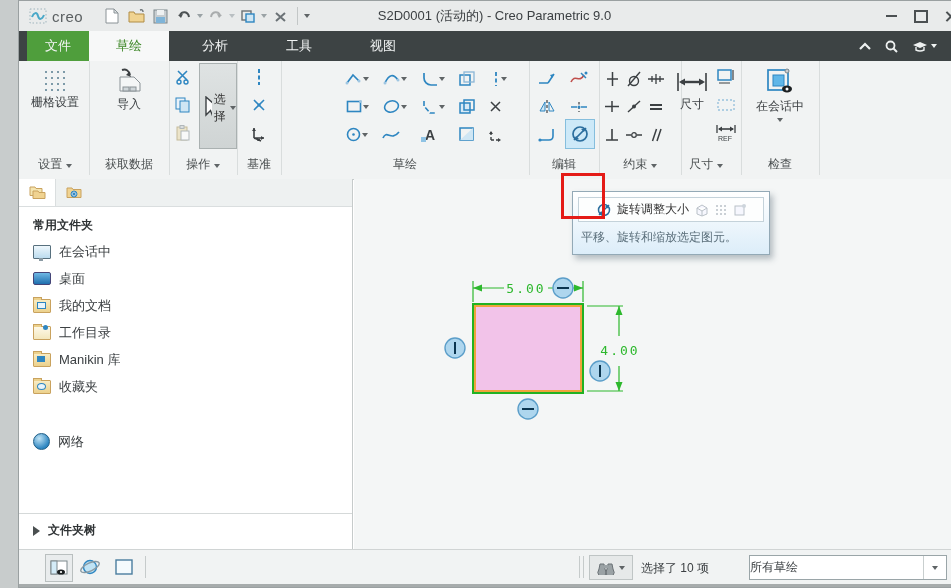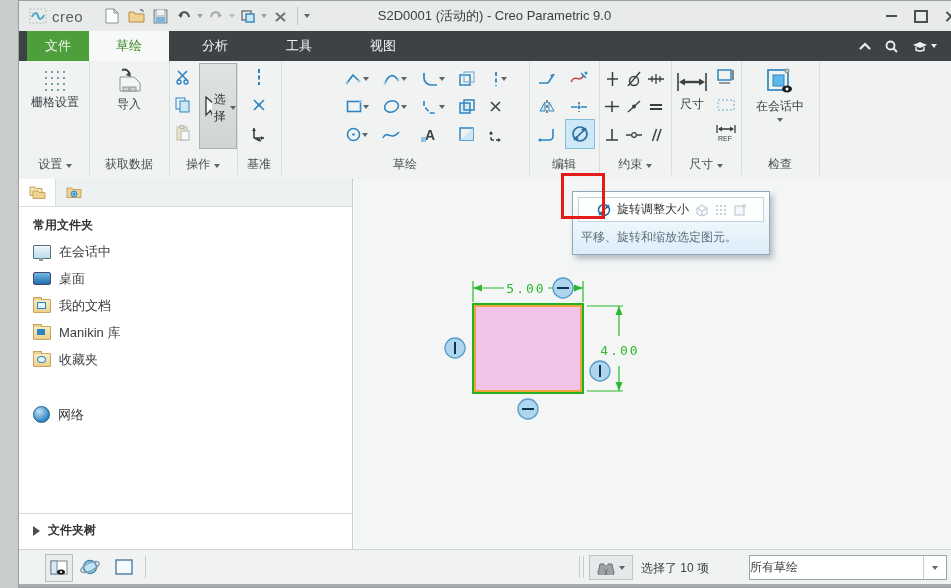--- a/index.html
+++ b/index.html
@@ -416,21 +416,21 @@
           <circle cx="10" cy="10" r="7" fill="none" stroke="#2b6e9e" stroke-width="1.7"></circle>
           <path d="M4,16 L16,4" stroke="#2b6e9e" stroke-width="1.7"></path>
           <path d="M16,4 l-5,1 3,3 z M4,16 l5,-1 -3,-3 z" fill="#2b6e9e"></path>
         </svg>
       </div>
       <div class="glabel"><span>编辑</span></div>
     </div>
 
     <div class="redbox" style="left:542px;top:112px;width:38px;height:40px;"></div>
 
-    <div class="grp" style="left:580px;width:72px;">
+    <div class="grp" style="left:580px;width:72px;padding-left:10px;">
       <div class="sb" style="left:2px;top:4px;width:22px;">
         <svg width="15" height="16">
             <path d="M7.5,1 v14 M2,8 h11" stroke="#3c4043" stroke-width="1.5"></path>
           </svg>
       </div>
       <div class="sb" style="left:24px;top:4px;width:22px;">
         <svg width="16" height="16">
             <circle cx="8" cy="10" r="4.5" fill="none" stroke="#3c4043" stroke-width="1.4"></circle>
             <path d="M2,15 L14,1" stroke="#3c4043" stroke-width="1.4"></path>
           </svg>
@@ -548,20 +548,26 @@
       </div>
       <div class="sitem">
         <span class="desk"></span>
         <span>桌面</span>
       </div>
       <div class="sitem">
         <span class="fold">
             <span class="badge sq"></span>
           </span>
         <span>我的文档</span>
+      </div>
+      <div class="sitem">
+        <span class="fold" style="background:linear-gradient(#fdf8e8,#f3e7bd);">
+            <span class="badge" style="width:5px;height:5px;border-radius:50%;left:9px;top:-2px;"></span>
+          </span>
+        <span>工作目录</span>
       </div>
       <div class="sitem">
         <span class="fold">
             <span class="badge"></span>
           </span>
         <span>Manikin 库</span>
       </div>
       <div class="sitem">
         <span class="fold">
             <span class="badge sq" style="border-radius:50%;"></span>

